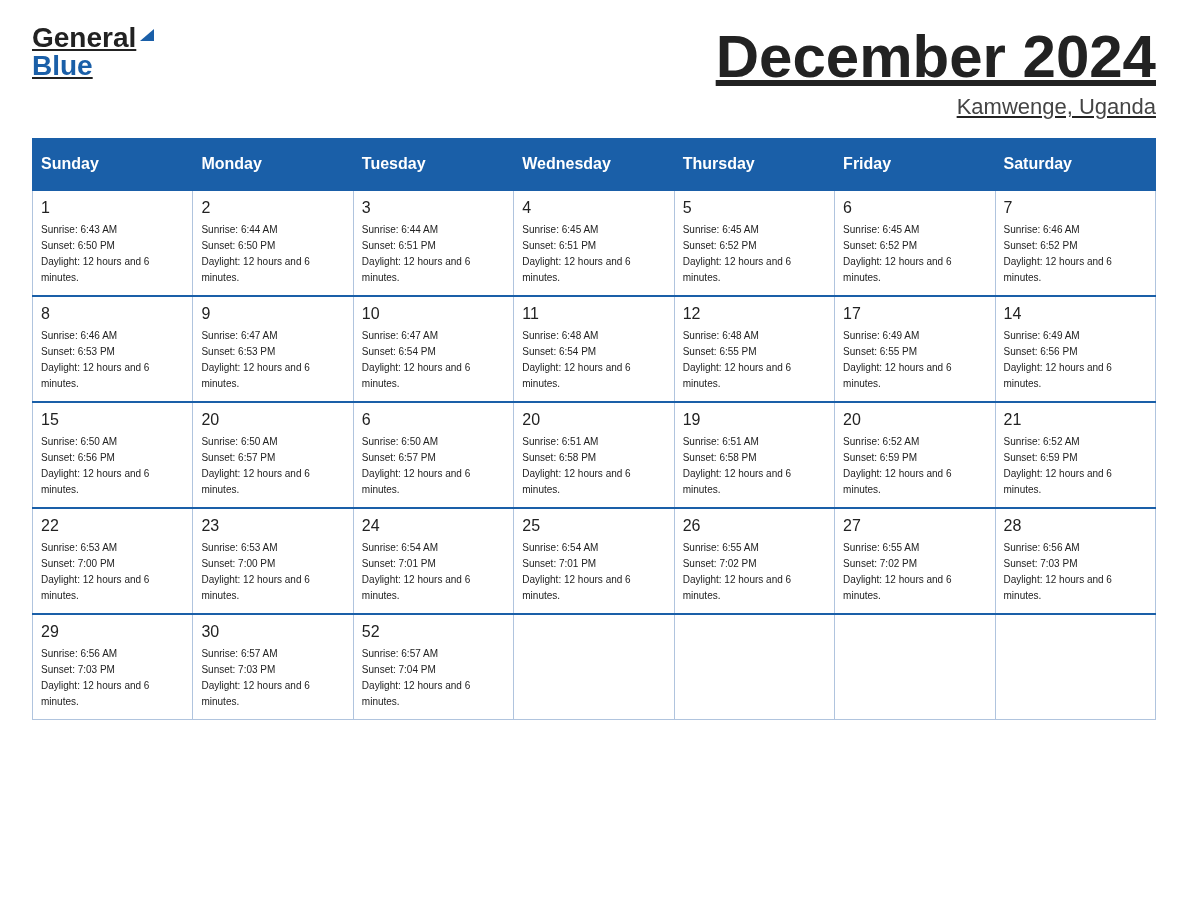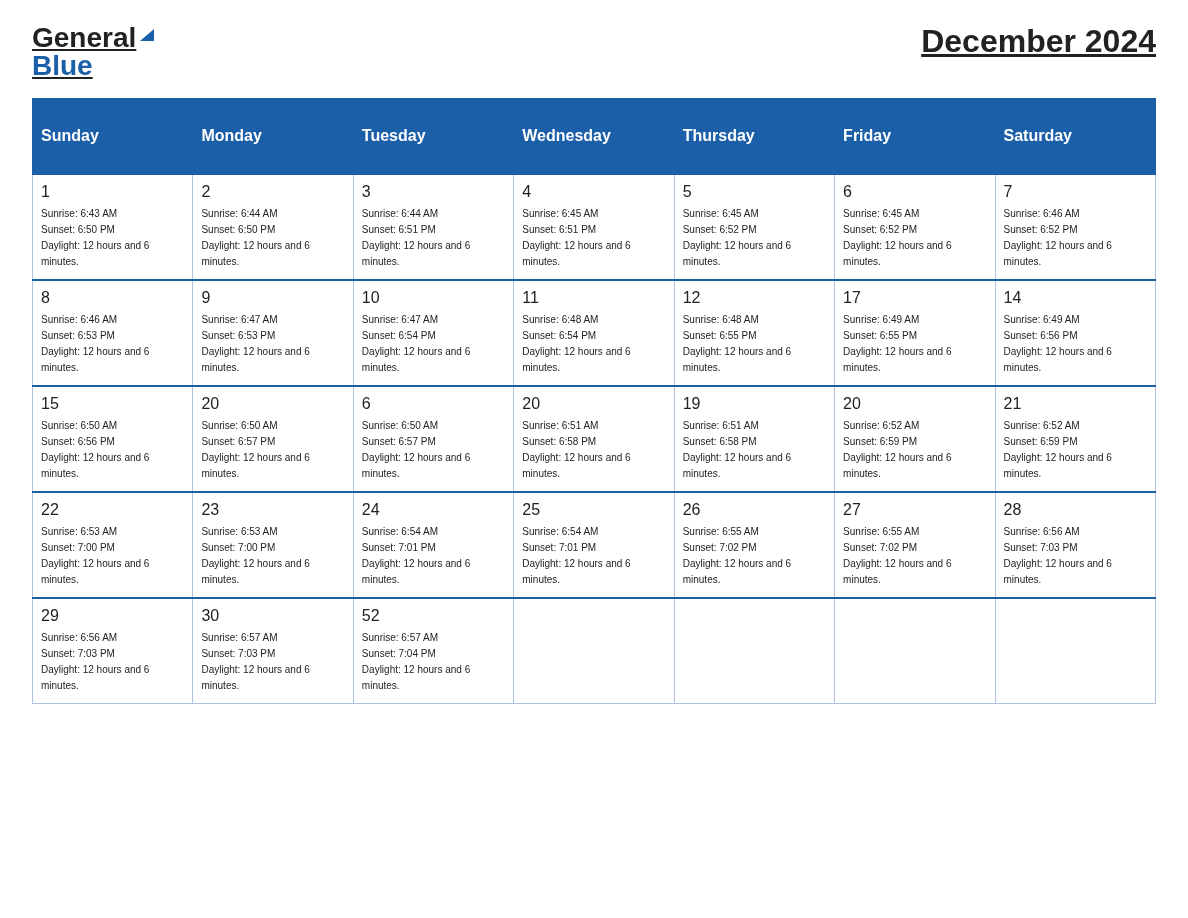--- a/index.html
+++ b/index.html
@@ -34,41 +34,41 @@
       line-height: 1;
     }
     .logo-row {
       display: flex;
       align-items: center;
     }
     .title-area {
       text-align: right;
     }
     .month-title {
-      font-size: 32px;
+      font-size: 60px;
       font-weight: bold;
       color: #222;
       line-height: 1.1;
     }
     .location {
       font-size: 22px;
       color: #444;
       margin-top: 4px;
     }
     .calendar {
       width: 100%;
       border-collapse: collapse;
       border: 1.5px solid #1a5fa8;
     }
     .calendar th {
       background-color: #1a5fa8;
       color: #fff;
       font-size: 16px;
       font-weight: bold;
-      padding: 28px 8px;
+      padding: 16px 8px;
       text-align: left;
       border: 1px solid #1a5fa8;
       margin-left: 10px;
     }
     .calendar td {
       vertical-align: top;
       border: 1px solid #b0c4de;
       padding: 8px 8px 10px 8px;
       width: 14.28%;
       min-height: 110px;
@@ -111,20 +111,21 @@
           <polygon points="2,16 16,4 16,16" fill="#1a5fa8"></polygon>
         </svg>
       </span>
     </div>
     <div class="logo-row">
       <span class="logo-blue">Blue</span>
     </div>
   </div>
   <div class="title-area">
     <div class="month-title">December 2024</div>
+    <div class="location">Kamwenge, Uganda</div>
   </div>
 </div>
 
 <table class="calendar">
   <thead>
     <tr>
     <th>Sunday</th>
         <th>Monday</th>
         <th>Tuesday</th>
         <th>Wednesday</th>

